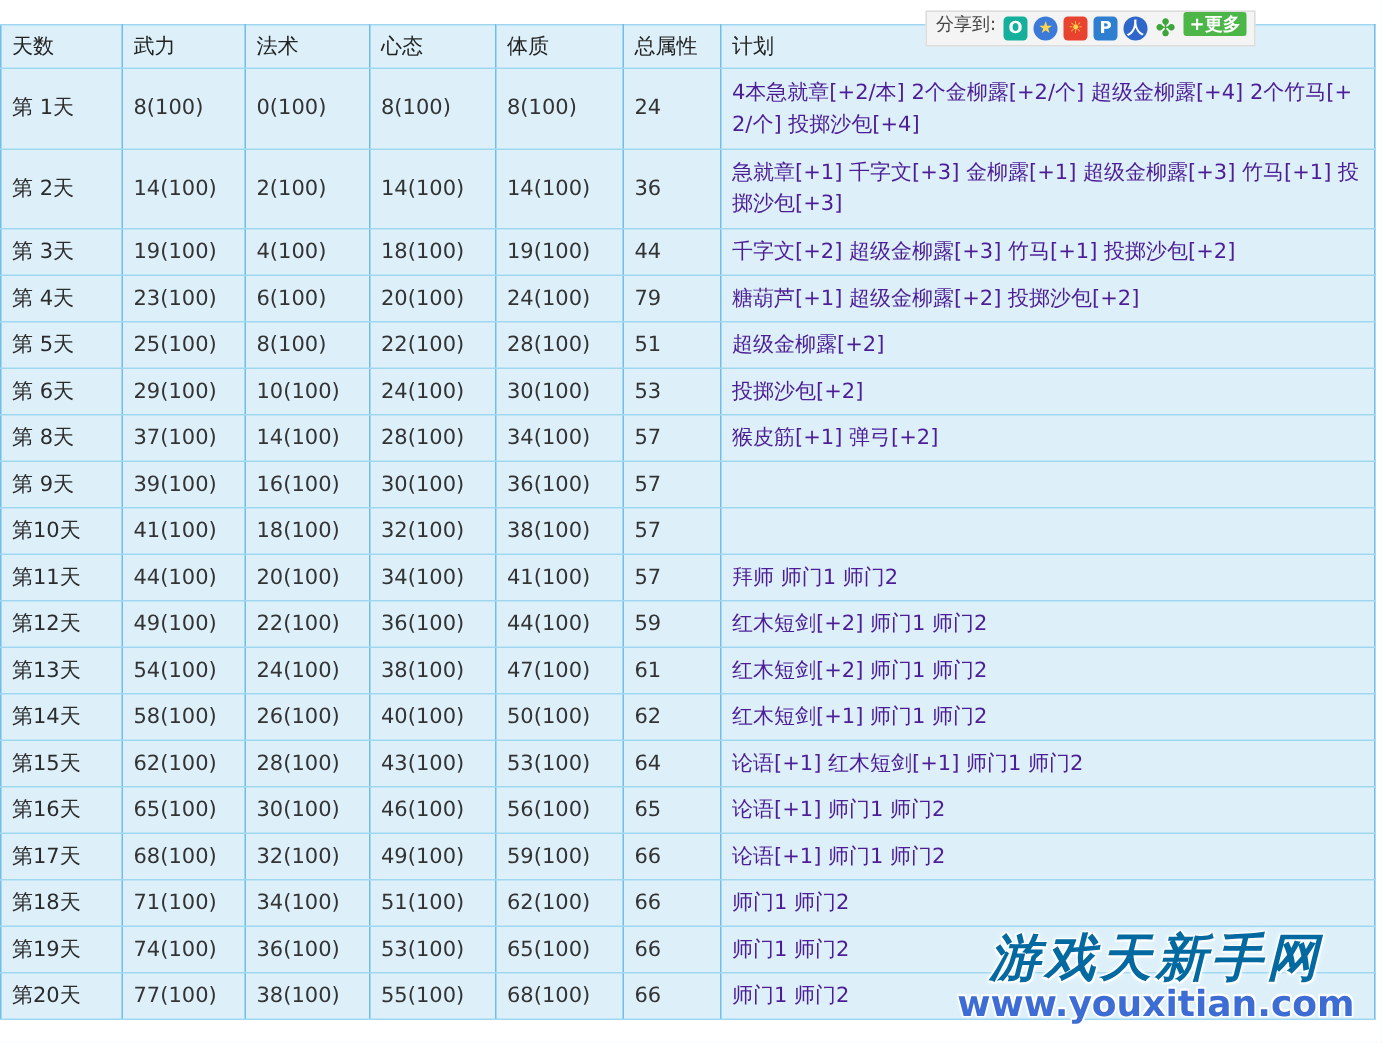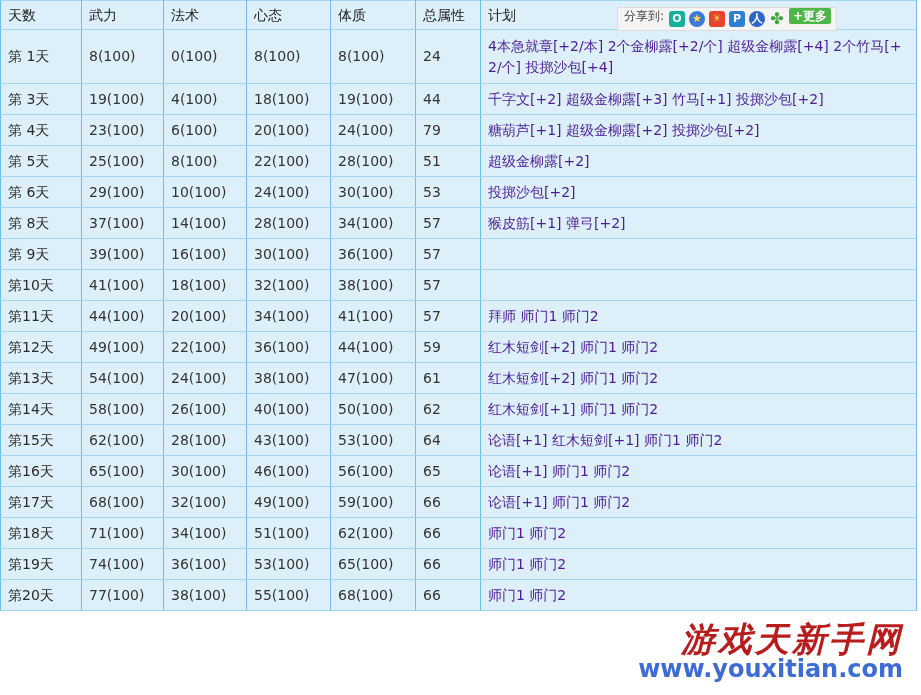--- a/index.html
+++ b/index.html
@@ -1,18 +1,18 @@
 <!DOCTYPE html>
 <html><head>
 <meta charset="utf-8">
 <style>
   html,body{margin:0;padding:0;background:#ffffff;}
   body{width:921px;height:695px;overflow:hidden;position:relative;
        font-family:"DejaVu Sans","Liberation Sans",sans-serif;}
-  .table-wrap{position:absolute;left:0;top:0;width:756px;}
+  .table-wrap{position:absolute;left:0;top:16px;width:756px;}
   table{border-collapse:collapse;table-layout:fixed;width:916px;background:#ddf0fa;}
   col.c0{width:81px}col.c1{width:82px}col.c2{width:83px}col.c3{width:84px}
   col.c4{width:85px}col.c5{width:65px}col.c6{width:436px}
   th,td{border-right:1px solid #6ebee9;border-left:1px solid #6ebee9;
         border-top:1px solid #a0d7f0;border-bottom:1px solid #a0d7f0;
         font-weight:normal;text-align:left;vertical-align:middle;
         padding:2px 6px 2px 7px;font-size:14px;line-height:21px;
         overflow:hidden;white-space:normal;word-break:break-all;}
   table{border:1px solid #6ebee9;}
   thead tr{height:29px;}
@@ -74,20 +74,29 @@
     <tbody id="table-body">
         <tr class="tall1">
           <td class="day">第 1天</td>
           <td class="stat">8(100)</td>
           <td class="stat">0(100)</td>
           <td class="stat">8(100)</td>
           <td class="stat">8(100)</td>
           <td class="stat">24</td>
           <td class="plan">4本急就章[+2/本] 2个金柳露[+2/个] 超级金柳露[+4] 2个竹马[+2/个] 投掷沙包[+4]</td>
         </tr>
+        <tr class="tall2">
+          <td class="day">第 2天</td>
+          <td class="stat">14(100)</td>
+          <td class="stat">2(100)</td>
+          <td class="stat">14(100)</td>
+          <td class="stat">14(100)</td>
+          <td class="stat">36</td>
+          <td class="plan">急就章[+1] 千字文[+3] 金柳露[+1] 超级金柳露[+3] 竹马[+1] 投掷沙包[+3]</td>
+        </tr>
         <tr>
           <td class="day">第 3天</td>
           <td class="stat">19(100)</td>
           <td class="stat">4(100)</td>
           <td class="stat">18(100)</td>
           <td class="stat">19(100)</td>
           <td class="stat">44</td>
           <td class="plan">千字文[+2] 超级金柳露[+3] 竹马[+1] 投掷沙包[+2]</td>
         </tr>
         <tr>
@@ -245,15 +254,15 @@
       <span class="share-ico shape-circle" style="background: rgb(59, 122, 217); color: rgb(255, 216, 77);">★</span>
       <span class="share-ico shape-square" style="background: rgb(232, 67, 46); color: rgb(255, 210, 74);">☀</span>
       <span class="share-ico shape-square" style="background: rgb(47, 127, 209); color: rgb(255, 255, 255);">P</span>
       <span class="share-ico shape-circle" style="background: rgb(46, 102, 201); color: rgb(255, 255, 255);">人</span>
       <span class="share-ico shape-plain" style="background: transparent; color: rgb(61, 166, 59);">✤</span>
     </span>
   <span class="more-btn" style="background: rgb(76, 182, 72); font-weight: bold;">+更多</span>
 </div>
 
 <div class="watermark">
-  <div class="wm-title" style="color: #b91c1c; text-align: right;">游戏天新手网</div>
+  <div class="wm-title" style="color: #0369a1;">游戏天新手网</div>
   <div class="wm-url" style="color: rgb(60, 108, 212);">www.youxitian.com</div>
 </div>
 
 </body></html>

